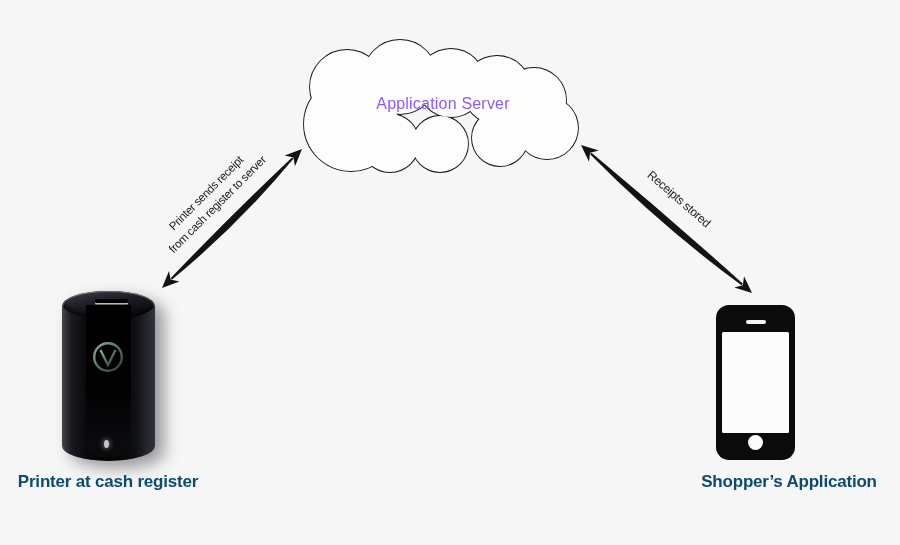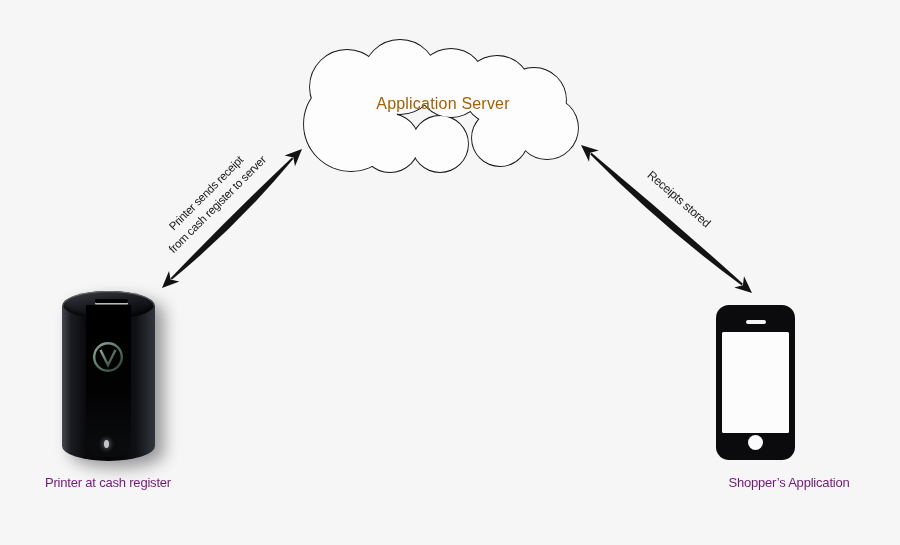--- a/index.html
+++ b/index.html
@@ -10,38 +10,38 @@
     color: #1c1c1c;
     overflow: hidden;
   }
   .stage { position: relative; width: 900px; height: 545px; background: #f6f6f6; }
   .stage svg.diagram { position: absolute; left: 0; top: 0; }
 
   
   .cloud-label {
     position: absolute; left: 443px; top: 104px;
     transform: translate(-50%, -50%);
-    font-size: 16px; letter-spacing: 0.2px; color: #a16207;
+    font-size: 16px; letter-spacing: 0.2px; color: #8b5cf6;
     white-space: nowrap;
   }
   .arrow-label {
     position: absolute; white-space: nowrap; color: #191919;
     font-size: 11.5px; letter-spacing: -0.3px; text-align: center;
   }
   .arrow-label-left {
     left: 212px; top: 199px; line-height: 15.5px;
     transform: translate(-50%, -50%) rotate(-45deg);
   }
   .arrow-label-right {
     left: 679px; top: 199px; font-size: 12px;
     transform: translate(-50%, -50%) rotate(41deg);
   }
   .caption {
     position: absolute; transform: translate(-50%, -50%);
-    font-size: 13px; letter-spacing: -0.2px; color: #701a75; white-space: nowrap;
+    font-size: 17px; letter-spacing: -0.2px; color: #0c4a6e; white-space: nowrap; font-weight: bold;
   }
   .caption-printer { left: 108px; top: 482px; }
   .caption-phone  { left: 789px; top: 482px; }
 
   
   .printer {
     position: absolute; left: 62px; top: 291px; width: 93px; height: 170px;
     filter: drop-shadow(9px 7px 8px rgba(35, 35, 40, 0.45));
   }
   .printer-body {

